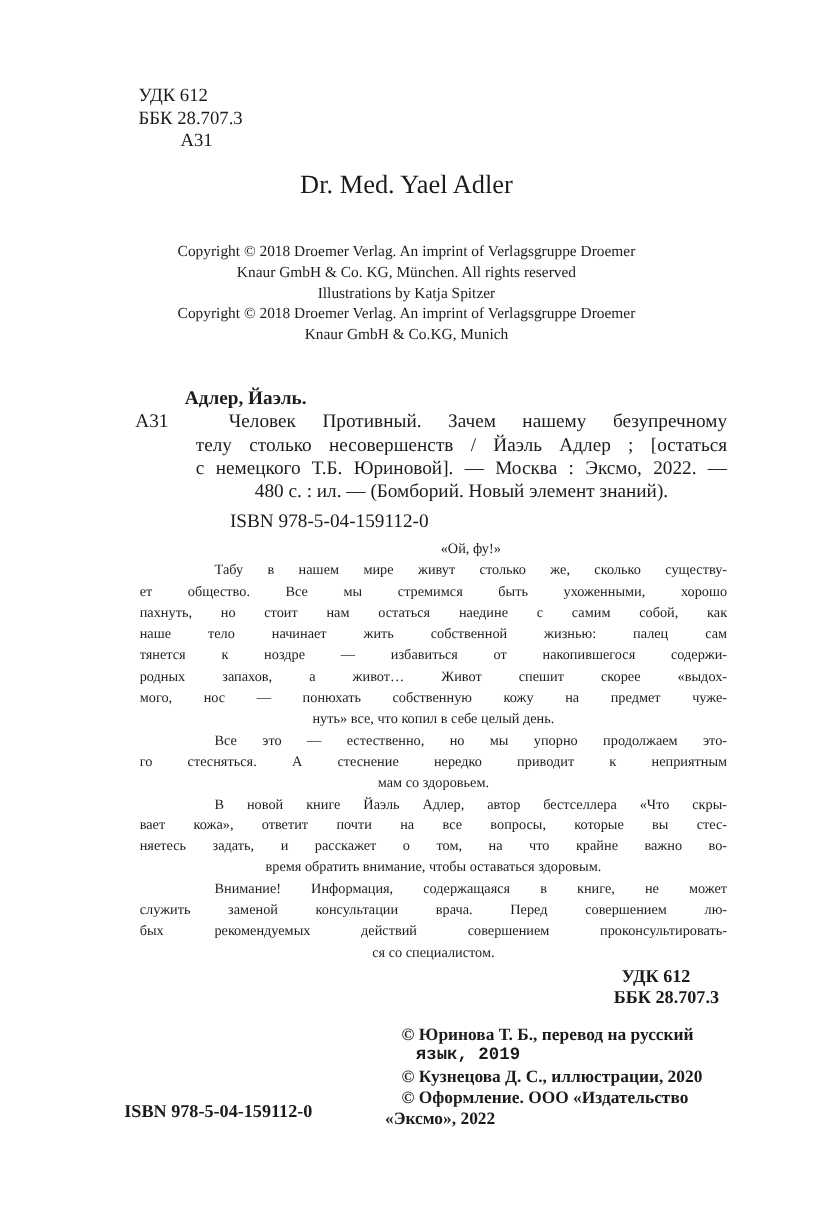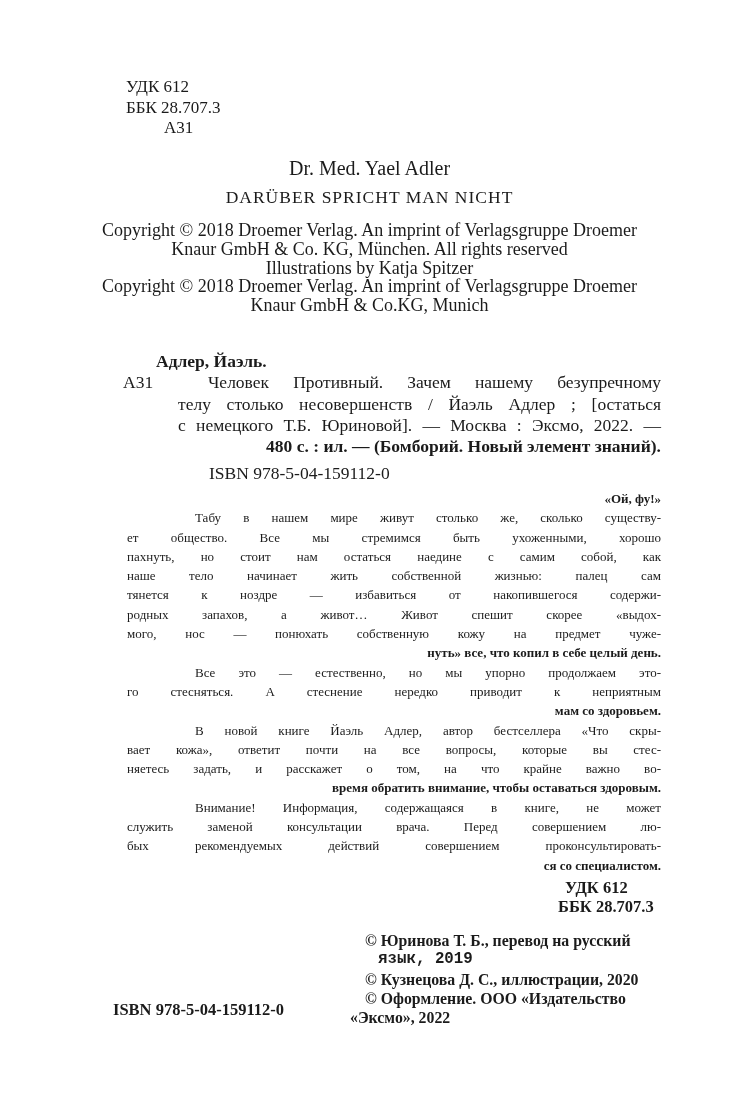--- a/index.html
+++ b/index.html
@@ -10,34 +10,34 @@
     font-family:"Liberation Serif","DejaVu Serif",serif;
     position:relative;
     overflow:hidden;
   }
   .abs{position:absolute;}
   
   #top-codes{left:126px;top:77px;font-size:17px;line-height:20.5px;}
   #top-codes .code-a31{padding-left:38px;}
   
   #title-block{left:0;top:153px;width:739px;text-align:center;}
-  #title-author{font-size:20px;line-height:30px;}
+  #title-author{font-size:24px;line-height:30px;}
   #title-original{font-size:17.5px;line-height:29px;letter-spacing:1px;}
   
-  #copyright-block{left:0;top:221px;width:739px;text-align:center;font-size:18px;line-height:18.8px;}
+  #copyright-block{left:0;top:221px;width:739px;text-align:center;font-size:14px;line-height:18.8px;}
   
   #bib-block{left:123px;top:351px;width:538px;font-size:17.5px;line-height:21.3px;}
-  #bib-heading{margin-left:33px;font-weight:bold;}
+  #bib-heading{margin-left:45px;font-weight:bold;}
   #bib-code{position:absolute;left:0;top:21px;}
   #bib-text{margin-left:55px;width:483px;}
   #bib-isbn{margin-left:55px;padding-left:31px;margin-top:6px;}
   
   #annotation{left:127px;top:489px;width:534px;font-size:13px;line-height:19.3px;}
   .j{text-align:justify;text-align-last:justify;}
-  .l{text-align:right;font-weight:bold;}
+  .l{text-align:center;}
   .ind{padding-left:68px;}
   .ind2{padding-left:30px;}
   
   #bottom-codes{left:558px;top:878px;font-size:16.5px;font-weight:bold;line-height:19px;}
   #bottom-codes .udk{padding-left:7px;}
   
   #credits{left:365px;top:931px;width:305px;font-size:15.8px;font-weight:bold;line-height:19.3px;}
   #credits .cont{padding-left:13px;font-family:Liberation Mono, monospace;}
   #credits .hang{margin-left:-15px;}
   
@@ -47,21 +47,20 @@
 <body>
 
 <div class="abs" id="top-codes">
   <div>УДК 612</div>
   <div>ББК 28.707.3</div>
   <div class="code-a31">А31</div>
 </div>
 
 <div class="abs" id="title-block">
   <div id="title-author">Dr. Med. Yael Adler</div>
-  <div id="title-original">DARÜBER SPRICHT MAN NICHT</div>
 </div>
 
 <div class="abs" id="copyright-block">
   <div>Copyright © 2018 Droemer Verlag. An imprint of Verlagsgruppe Droemer</div>
   <div>Knaur GmbH &amp; Co. KG, München. All rights reserved</div>
   <div>Illustrations by Katja Spitzer</div>
   <div>Copyright © 2018 Droemer Verlag. An imprint of Verlagsgruppe Droemer</div>
   <div>Knaur GmbH &amp; Co.KG, Munich</div>
 </div>
 

